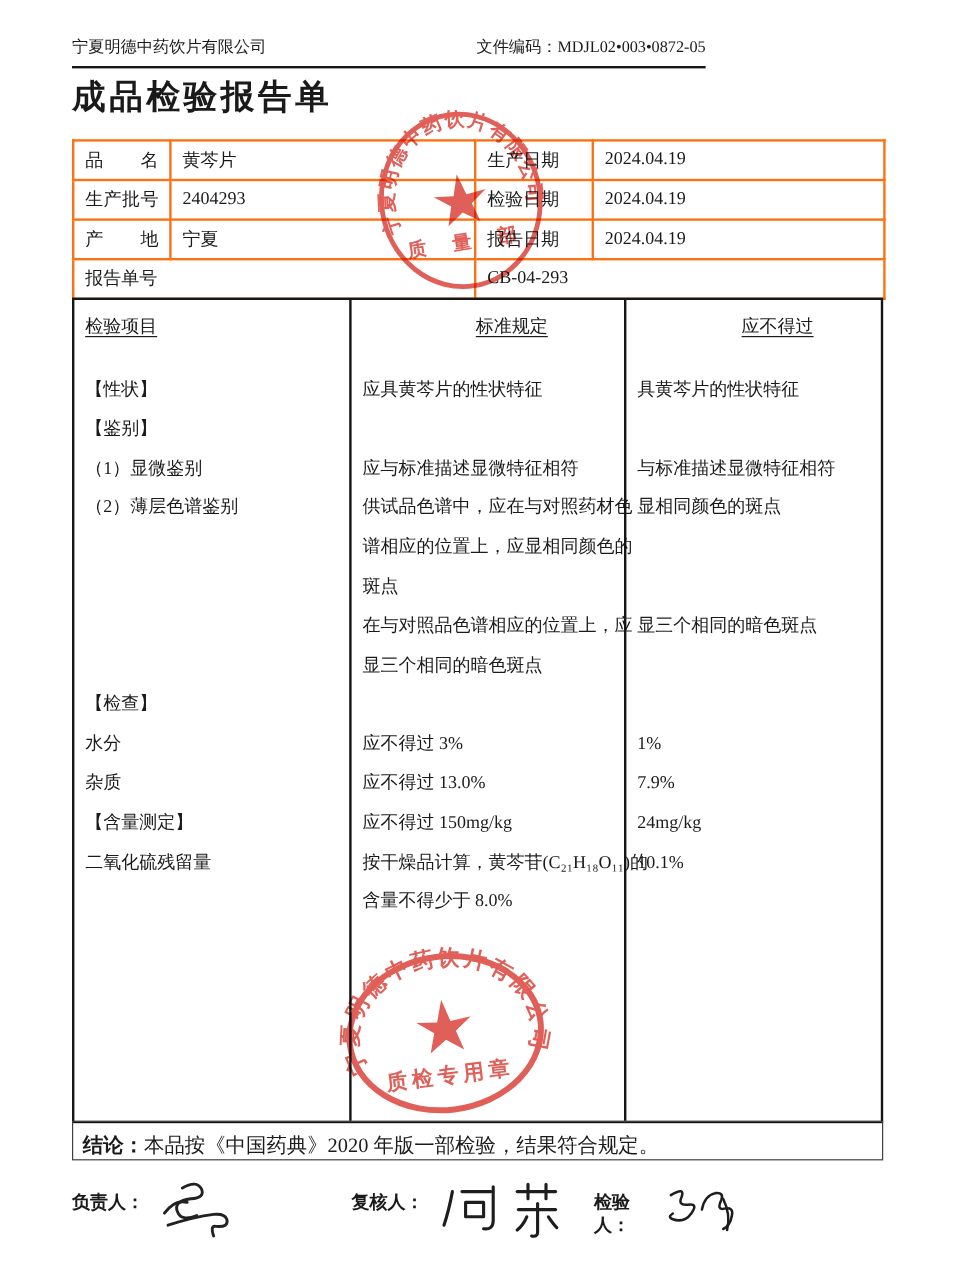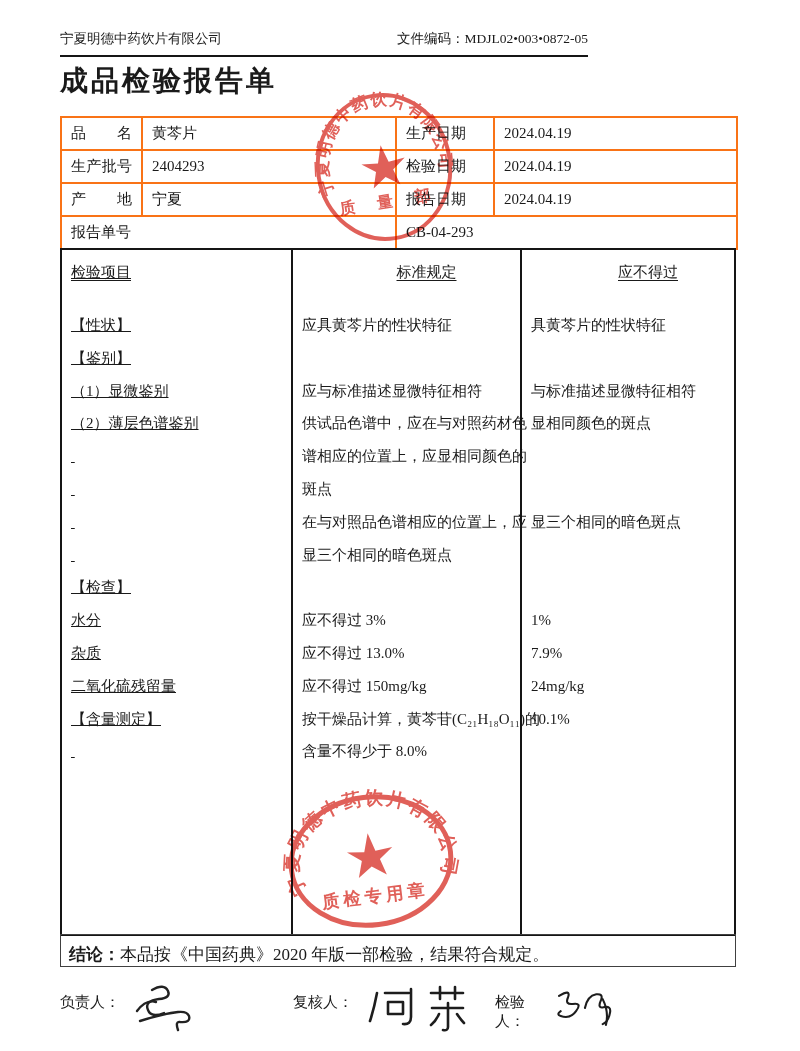--- a/index.html
+++ b/index.html
@@ -36,21 +36,21 @@
   td.justify{ text-align:justify; text-align-last:justify; }
 
   
   .main-table{
     width:676px; height:688px; margin-top:-2px;
     border:2px solid #151515; display:flex;
     font-size:15px;
   }
   .m-col{ height:100%; }
   .m-col + .m-col{ border-left:2px solid #151515; }
-  .m-col-1{ width:229px;text-decoration:underline; }
+  .m-col-1{ width:229px; }
   .m-col-2{ width:229px; }
   .m-col-3{ flex:1; }
   .m-head{
     height:38px; padding-top:13px; text-decoration:underline;
     text-underline-offset:3px;
   }
   .m-col-1 .m-head{ padding-left:9px; }
   .m-col-2 .m-head,.m-col-3 .m-head{ text-align:center;padding-left:40px; }
   .m-lines{ padding:21px 8px 0 9px; line-height:32.8px; }
   .m-lines .tline{ white-space:nowrap; overflow:visible; }
@@ -58,21 +58,21 @@
   
   .conclusion{
     width:676px; margin-top:-2px; border:1px solid #404040;
     height:33px; display:flex; align-items:flex-end; padding:0 8px;
     font-size:17px;
   }
   .conclusion .lbl{ font-weight:bold; font-family:"Liberation Sans","DejaVu Sans",sans-serif; }
 
   
   .signatures{ position:relative; height:64px; margin-top:16px; font-size:15px; }
-  .sig-group{ position:absolute; top:10px; display:flex; align-items:flex-start; }
+  .sig-group{ position:absolute; top:10px; display:flex; align-items:flex-start;font-weight:bold; }
   .sig-g1{ left:0; }
   .sig-g2{ left:233px; }
   .sig-g3{ left:435px; }
   .sig-group svg{ margin-left:8px; margin-top:-12px; }
 
   
   .stamp{ position:absolute; mix-blend-mode:multiply; opacity:0.88; pointer-events:none; }
   .stamp-top{ left:308px; top:86px; }
   .stamp-bottom{ left:282px; top:788px; }
   .stamp text{ font-family:"Liberation Serif","DejaVu Serif",serif; font-weight:bold; }
@@ -131,22 +131,22 @@
             <div class="tline">【鉴别】</div>
             <div class="tline">（1）显微鉴别</div>
             <div class="tline">（2）薄层色谱鉴别</div>
             <div class="tline">&nbsp;</div>
             <div class="tline">&nbsp;</div>
             <div class="tline">&nbsp;</div>
             <div class="tline">&nbsp;</div>
             <div class="tline">【检查】</div>
             <div class="tline">水分</div>
             <div class="tline">杂质</div>
+            <div class="tline">【含量测定】</div>
             <div class="tline">二氧化硫残留量</div>
-            <div class="tline">【含量测定】</div>
             <div class="tline">&nbsp;</div>
           </div>
       </div>
       <div class="m-col m-col-2">
         <div class="m-head">标准规定</div>
         <div class="m-lines">
             <div class="tline">应具黄芩片的性状特征</div>
             <div class="tline">&nbsp;</div>
             <div class="tline">应与标准描述显微特征相符</div>
             <div class="tline">供试品色谱中，应在与对照药材色</div>

